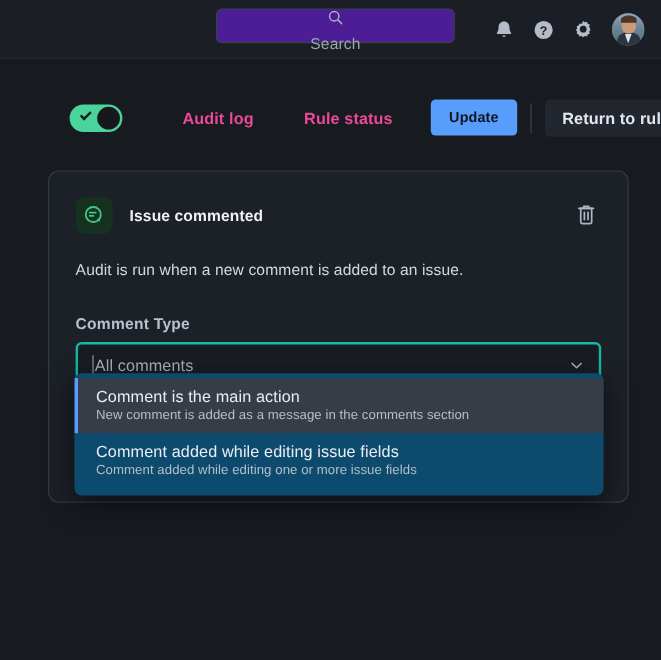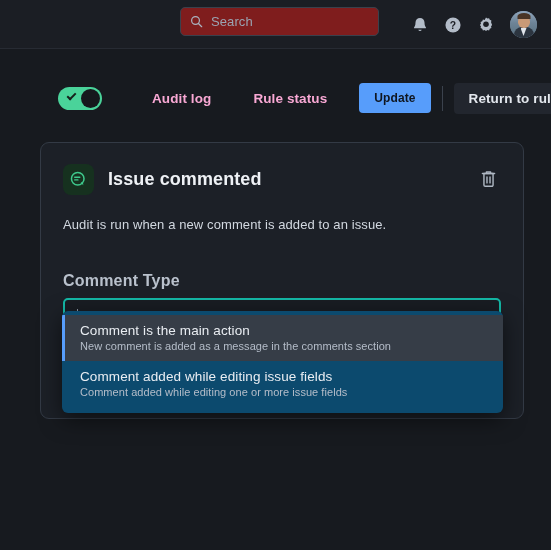--- a/index.html
+++ b/index.html
@@ -18,27 +18,28 @@
     left: 0; top: 0;
     width: 551px; height: 49px;
     background: #1b1e24;
     border-bottom: 1px solid #272b33;
   }
 
   .search-box {
     position: absolute;
     left: 180px; top: 7px;
     width: 199px; height: 29px;
-    background: #7f1d1d;
+    background: #4c1d95;
     border: 1px solid #3a414c;
     border-radius: 5px;
     display: flex;
     align-items: center;
     padding: 0 9px;
     gap: 8px;
+    flex-direction: column;
   }
   .search-icon { flex: 0 0 auto; display: block; }
   .search-text {
     font-size: 13px;
     color: #9aa4b2;
     letter-spacing: .1px;
   }
 
   .topbar-icons {
     position: absolute;
@@ -127,21 +128,21 @@
     left: 9px; top: 6px;
     width: 9px; height: 5px;
     border-left: 2px solid #16211c;
     border-bottom: 2px solid #16211c;
     transform: rotate(-45deg);
   }
 
   .txt-btn {
     background: transparent;
     border: none;
-    color: #f9a8d4;
+    color: #ec4899;
     font-family: "Liberation Sans", sans-serif;
     font-size: 13.5px;
     font-weight: bold;
     cursor: pointer;
     padding: 7px 10px;
     border-radius: 4px;
     letter-spacing: .1px;
     white-space: nowrap;
   }
   #btn-audit { margin-left: 40px; }
@@ -203,21 +204,21 @@
     width: 31px; height: 31px;
     border-radius: 8px;
     background: #16311f;
     display: flex;
     align-items: center;
     justify-content: center;
     flex: 0 0 auto;
   }
   .card-title {
     margin-left: 14px;
-    font-size: 18px;
+    font-size: 13px;
     font-weight: bold;
     color: #eef1f5;
     letter-spacing: .1px;
   }
   .trash-btn {
     margin-left: auto;
     background: transparent;
     border: none;
     cursor: pointer;
     padding: 3px;
@@ -226,22 +227,22 @@
   }
 
   .card-desc {
     margin-top: 22px;
     font-size: 13px;
     color: #d2d8e0;
     letter-spacing: .1px;
   }
 
   .field-label {
-    margin-top: 40px;
-    font-size: 16px;
+    margin-top: 30px;
+    font-size: 13px;
     font-weight: bold;
     color: #b9c1cc;
     letter-spacing: .2px;
   }
 
   .combo {
     margin-top: 8px;
     width: 438px; height: 38px;
     background: #191d23;
     border: 2px solid #14b8a6;

